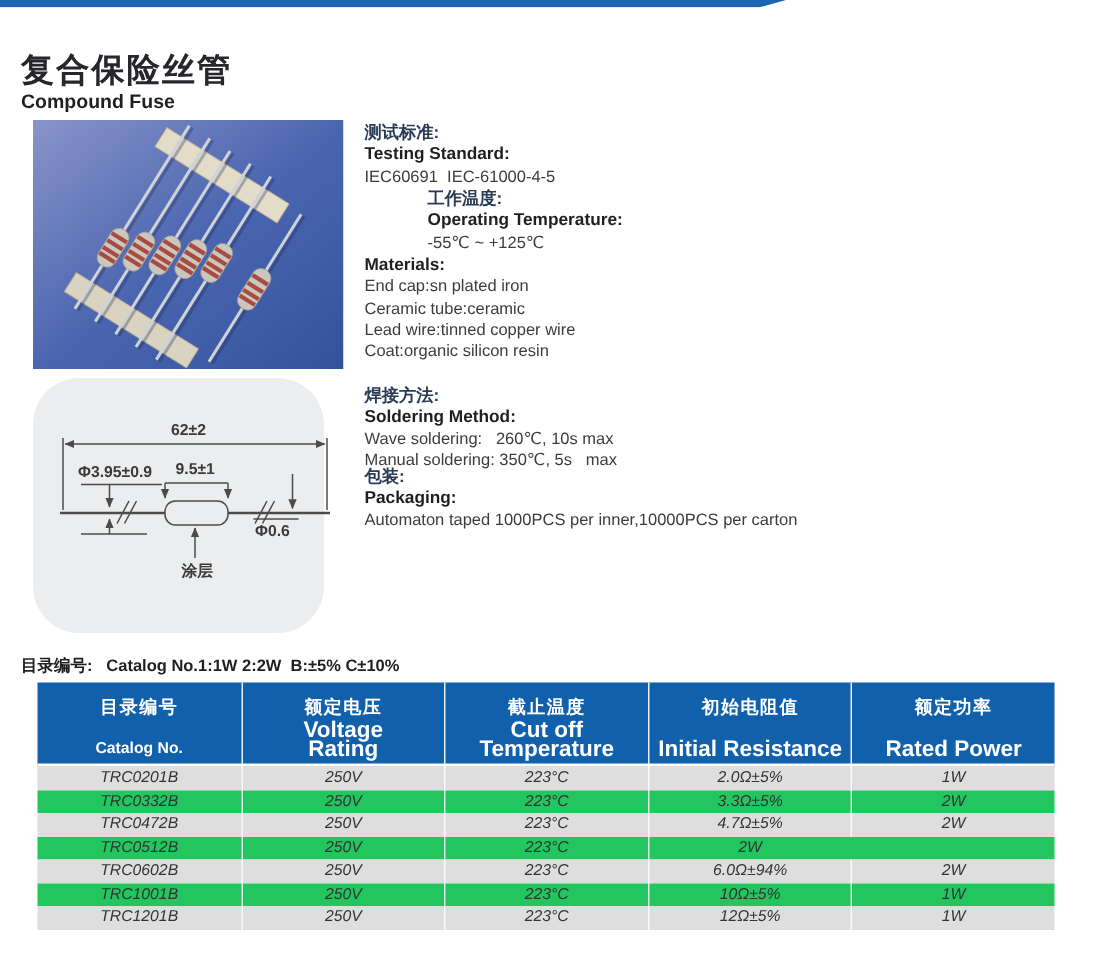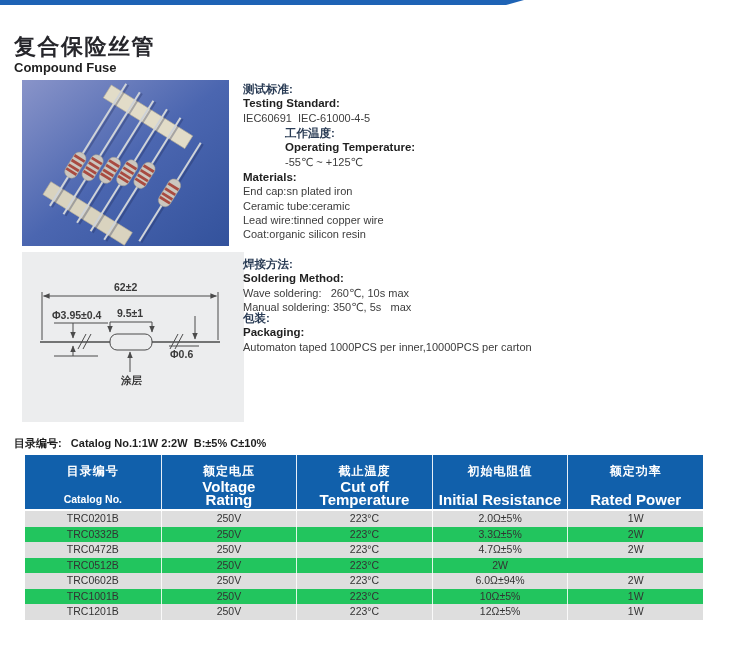--- a/index.html
+++ b/index.html
@@ -10,21 +10,21 @@
   .topbar {
     position:absolute; left:0; top:0; width:524px; height:5px; background:#1e63b5;
     clip-path:polygon(0 0,100% 0,calc(100% - 18px) 100%,0 100%);
   }
   .title-zh { position:absolute; left:14px; top:32px; font-size:22px; font-weight:bold; color:#26262b; letter-spacing:1.5px; }
   .title-en { position:absolute; left:14px; top:60px; font-size:13px; font-weight:bold; color:#1f1f1f; }
 
   .photo { position:absolute; left:22px; top:80px; width:207px; height:166px; }
   .photo svg { display:block; }
 
-  .diagram { position:absolute; left:22px; top:252px; width:222px; height:170px; background:#ecedee; }
+  .diagram { position:absolute; left:22px; top:252px; width:194px; height:170px; background:#ecedee;border-radius:31px; }
   .diagram svg { position:absolute; left:0; top:0; }
   .dim-label { position:absolute; font-size:10.5px; font-weight:bold; color:#3a3a3a; white-space:nowrap; }
 
   .info-col { position:absolute; left:243px; top:80px; width:310px; }
   .info-section { position:absolute; left:0; }
   .info-heading-zh { font-size:11.5px; font-weight:bold; color:#2a3c55; line-height:14.3px; }
   .info-heading-en { font-size:11.5px; font-weight:bold; color:#1f1f1f; line-height:14.3px; }
   .info-line { font-size:11px; color:#3c3c3c; line-height:14.3px; white-space:pre; }
 
   .note { position:absolute; left:14px; top:436px; font-size:11px; font-weight:bold; color:#1f1f1f; }
@@ -34,21 +34,21 @@
   .thead {
     display:grid; grid-template-columns:repeat(5,1fr); background:#1160ab;
     height:54px; border-bottom:2px solid #ffffff;
   }
   .th { display:flex; flex-direction:column; justify-content:space-between; align-items:center; padding:8px 2px 6px 2px; color:#ffffff; }
   .th:not(:first-child) { border-left:1px solid rgba(255,255,255,0.9); }
   .th-zh { font-size:12px; font-weight:bold; letter-spacing:1px; }
   .th-en { font-size:15px; font-weight:bold; white-space:pre-line; text-align:center; line-height:13px; }
   .tr { display:grid; grid-template-columns:repeat(5,1fr); height:15.5px; background:#22c55e; }
   .tr:nth-child(odd) { background:#dedede; }
-  .td { font-size:10.5px; color:#333333; text-align:center; line-height:15.5px; }
+  .td { font-size:10.5px; color:#333333; text-align:center; line-height:15.5px;font-style:italic; }
   .td:not(:first-child) { border-left:1px solid rgba(255,255,255,0.85); }
 </style>
 </head>
 <body>
 
 <div class="page">
 
   <div class="topbar"></div>
 
   <div class="title-zh">复合保险丝管</div>
@@ -163,21 +163,21 @@
         <line x1="148" y1="97" x2="156" y2="82"></line>
         <line x1="153" y1="97" x2="161" y2="82"></line>
 
         <line x1="173" y1="64" x2="173" y2="87" marker-end="url(#arr)"></line>
         <line x1="147" y1="94" x2="177" y2="94"></line>
 
         <line x1="108" y1="120" x2="108" y2="100" marker-end="url(#arr)"></line>
       </g>
     </svg>
     <span class="dim-label" style="left:92px; top:29px;">62±2</span>
-    <span class="dim-label" style="left:30px; top:57px;">Φ3.95±0.4</span>
+    <span class="dim-label" style="left:30px; top:57px;">Φ3.95±0.9</span>
     <span class="dim-label" style="left:95px; top:55px;">9.5±1</span>
     <span class="dim-label" style="left:148px; top:96px;">Φ0.6</span>
     <span class="dim-label" style="left:99px; top:122px;">涂层</span>
   </div>
 
   <div class="info-col">
 
     <div class="info-section" style="top:2px;">
       <div class="info-heading-zh">测试标准:</div>
       <div class="info-heading-en">Testing Standard:</div>

